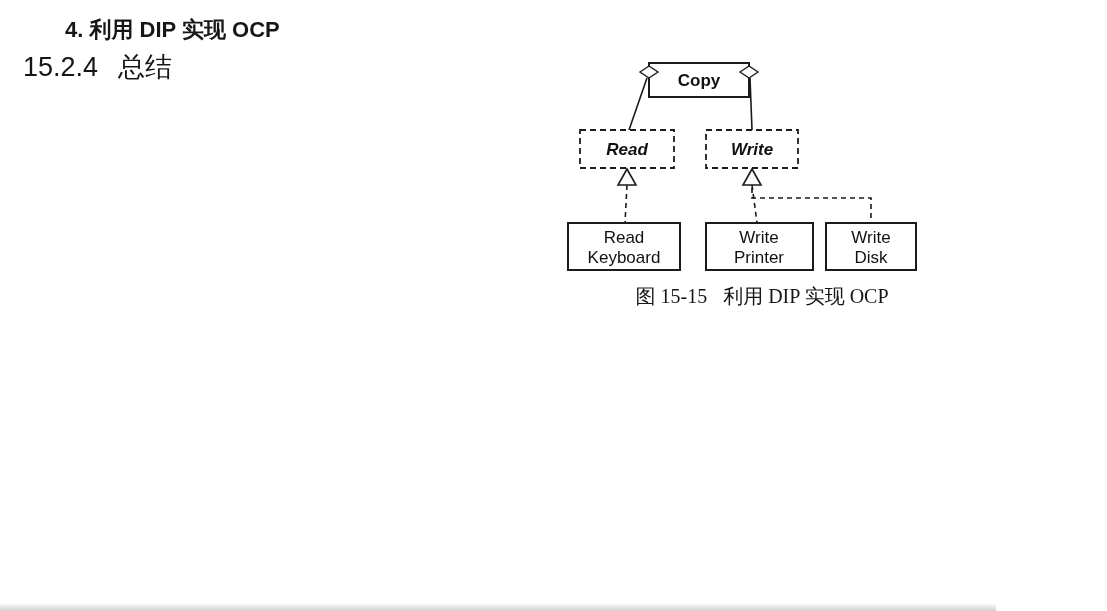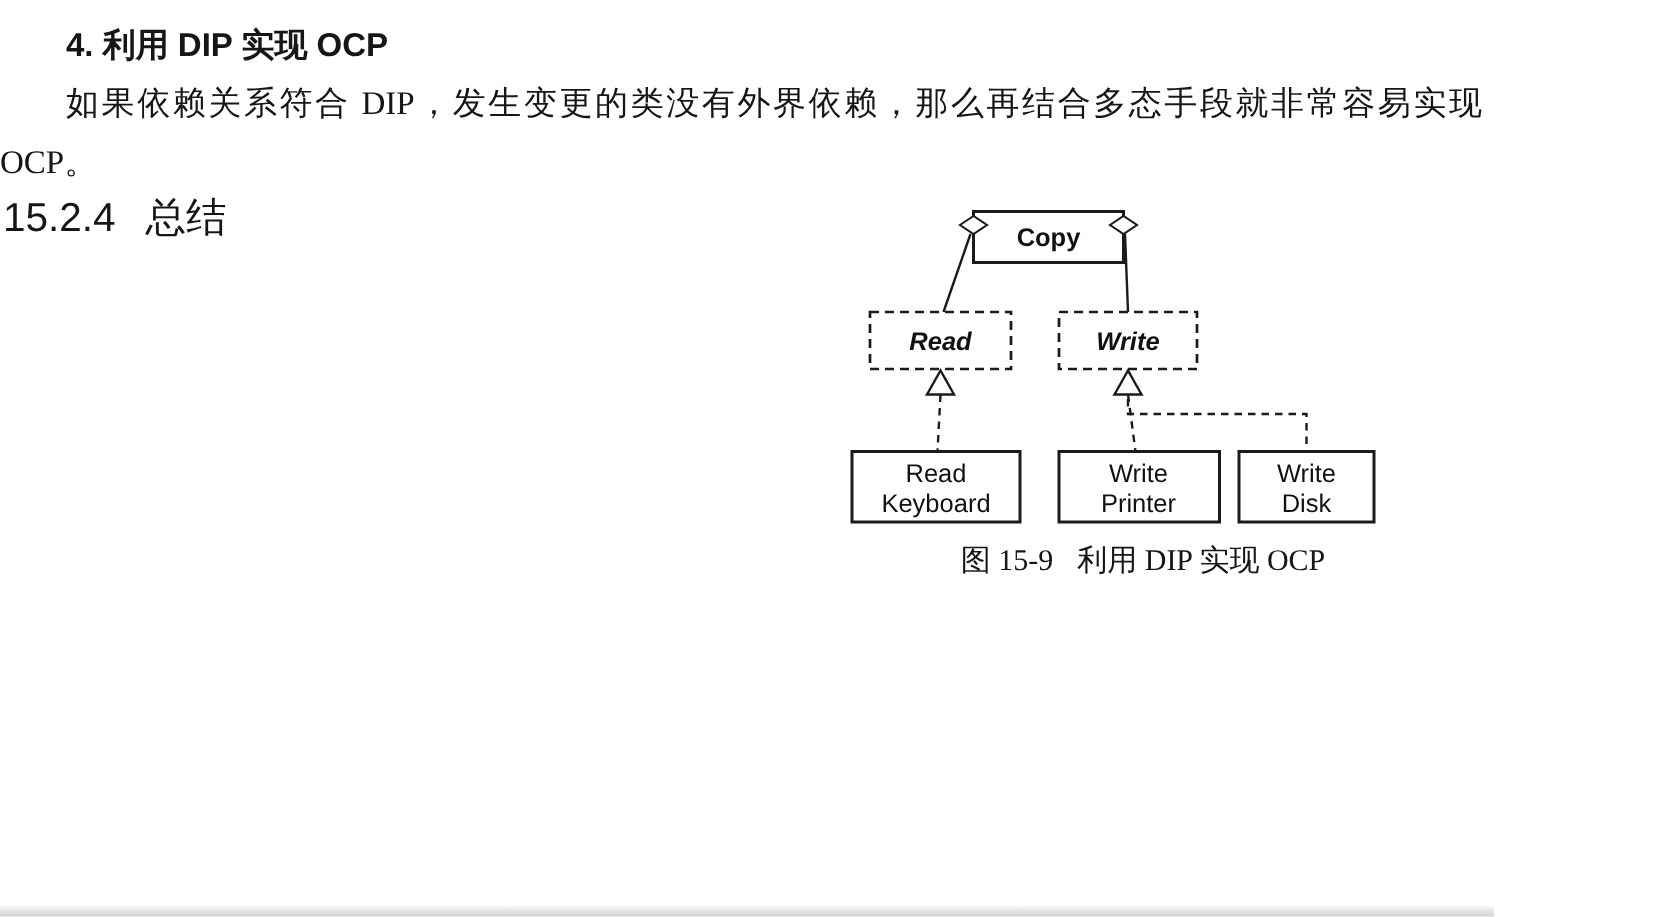--- a/index.html
+++ b/index.html
@@ -5,21 +5,21 @@
   * { margin:0; padding:0; box-sizing:border-box; }
   html,body { background:#ffffff; }
   body {
     width:1107px; height:611px; overflow:hidden;
     font-family:"Liberation Serif","DejaVu Serif",serif;
     color:#161616;
   }
   .page {
     position:relative;
     width:996px; height:611px;
-    padding:10px 8px 0 0;
+    padding:10px 8px 0 21px;
     font-size:22px; line-height:39px;
   }
   .heading {
     font-family:"Liberation Sans","DejaVu Sans",sans-serif;
     font-size:22px; font-weight:bold; line-height:39px;
     text-indent:2em;
   }
   .para {
     text-align:justify;
     text-indent:2em;
@@ -65,21 +65,20 @@
     pointer-events:none;
   }
 </style>
 </head>
 <body>
 
 <div class="page">
 
   <h3 class="heading">4. 利用 DIP 实现 OCP</h3>
 
-  <p class="para">如果依赖关系符合 DIP，发生变更的类没有外界依赖，那么再结合多态手段就非常容易实现 OCP。</p>
 
 
   <figure class="fig">
     <svg class="diagram" width="452" height="220" viewBox="0 0 452 220" xmlns="http://www.w3.org/2000/svg">
 
       <line class="solidline" x1="111" y1="21" x2="93" y2="73"></line>
       <line class="solidline" x1="214" y1="21" x2="216" y2="73"></line>
 
       <rect class="box" x="113" y="6" width="100" height="34"></rect>
       <text class="t t-bold" x="163" y="29">Copy</text>
@@ -107,21 +106,21 @@
       <rect class="box" x="170" y="166" width="107" height="47"></rect>
       <text class="t" x="223" y="186">Write</text>
       <text class="t" x="223" y="206">Printer</text>
 
       <rect class="box" x="290" y="166" width="90" height="47"></rect>
       <text class="t" x="335" y="186">Write</text>
       <text class="t" x="335" y="206">Disk</text>
     </svg>
 
     <figcaption class="caption">
-      <span>图 15-9</span><span class="cap-gap"></span><span>利用 DIP 实现 OCP</span>
+      <span>图 15-15</span><span class="cap-gap"></span><span>利用 DIP 实现 OCP</span>
     </figcaption>
   </figure>
 
 
   <h2 class="subsection">
     <span>15.2.4</span><span class="sub-gap"></span><span>总结</span>
   </h2>
 
   <div class="page-bottom-edge"></div>
 </div>

